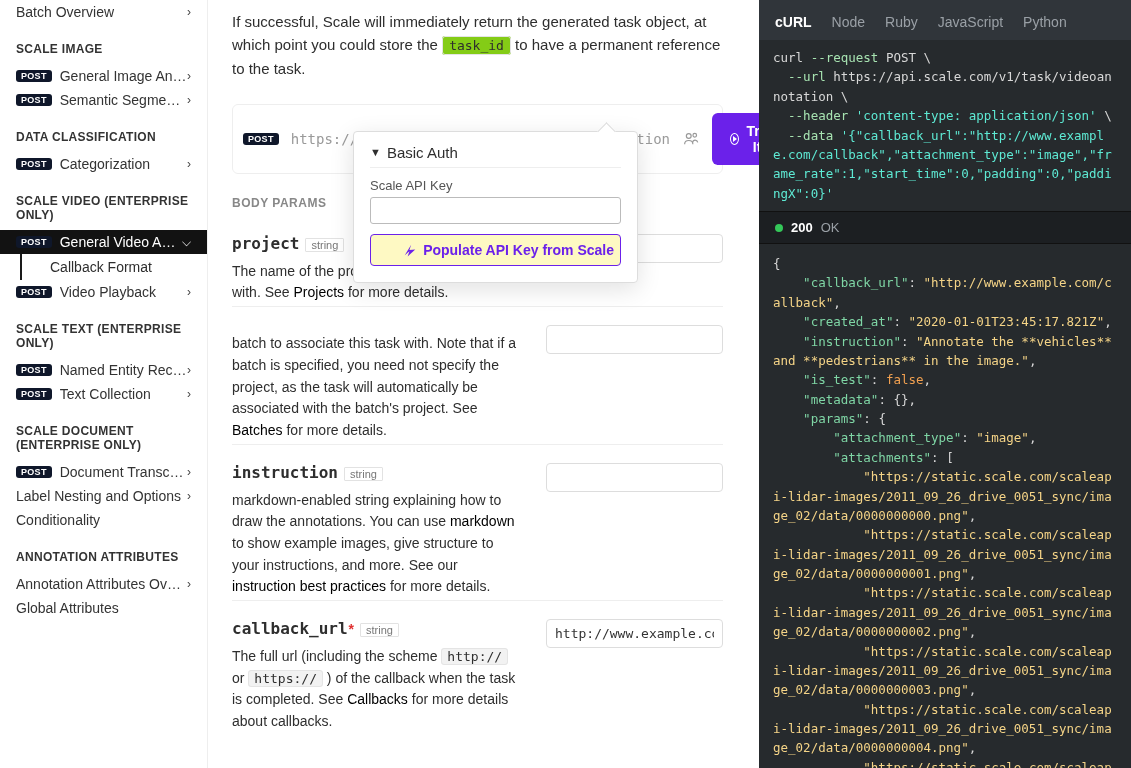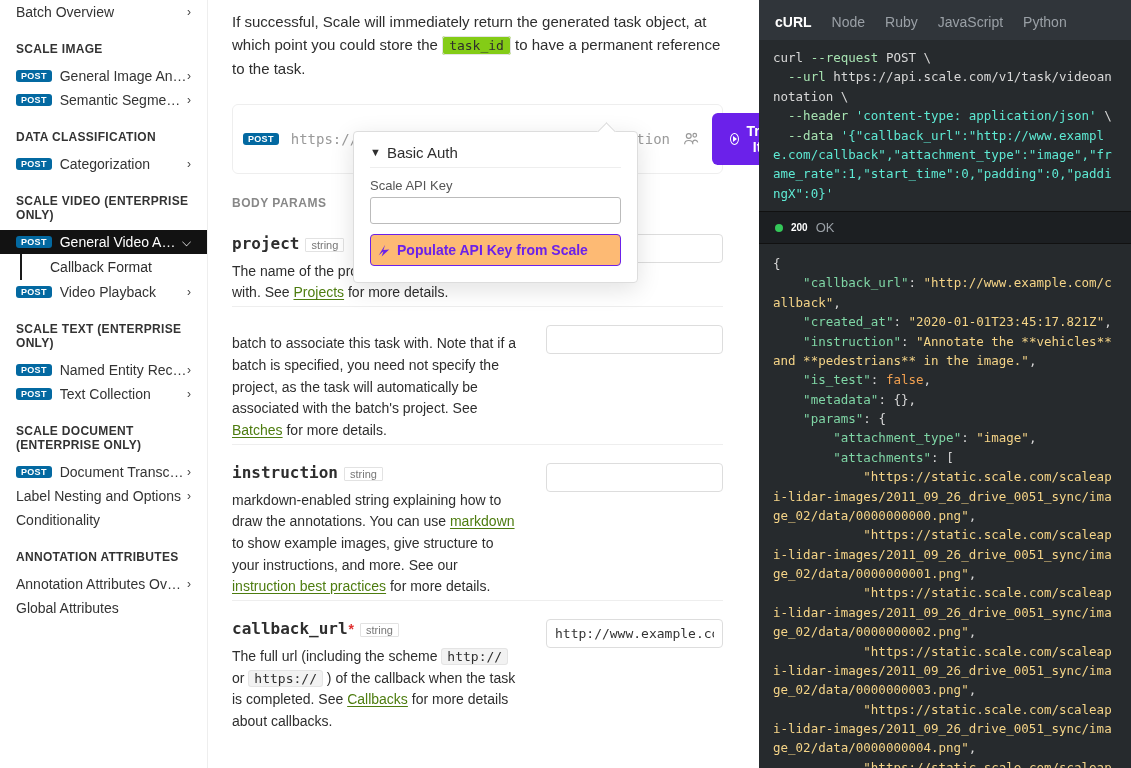--- a/index.html
+++ b/index.html
@@ -7,21 +7,21 @@
   body { display:flex; }
   .sidebar { width:208px; flex-shrink:0; border-right:1px solid #eee; padding:0 0 24px 0; overflow-y:auto; }
   .sidebar .section-title { font-size:12px; letter-spacing:0.3px; font-weight:600; color:#333; padding:18px 16px 8px 16px; }
   .nav-item { display:flex; align-items:center; padding:4px 16px; position:relative; cursor:pointer; }
   .nav-item .label { flex:1; font-size:14px; color:#333; white-space:nowrap; overflow:hidden; text-overflow:ellipsis; }
   .nav-item .chevron { color:#444; font-size:12px; }
   .nav-item.active { background:#121212; color:#fff; }
   .nav-item.active .label { color:#fff; font-weight:500; }
   .nav-item.active .chevron { color:#fff; }
   .nav-sub { padding-left:28px; border-left:2px solid #1a1a1a; margin-left:20px; display:flex; align-items:center; height:26px; cursor:pointer;}
-  .method-badge { display:inline-block; font-size:9px; font-weight:700; color:#fff; background:#0369a1; border-radius:3px; padding:1px 5px; margin-right:8px; letter-spacing:0.3px; }
+  .method-badge { display:inline-block; font-size:9px; font-weight:700; color:#fff; background:#0f172a; border-radius:3px; padding:1px 5px; margin-right:8px; letter-spacing:0.3px; }
   .main { flex:1; overflow-y:auto; padding:10px 36px 28px 24px; }
   .intro { font-size:15px; line-height:1.55; margin-bottom:24px; }
   .intro code { background:#84cc16; border:1px solid #e4e4e4; border-radius:3px; padding:1px 6px; font-family:SFMono-Regular,Menlo,Consolas,monospace; font-size:13px; }
   .try-bar { display:flex; align-items:center; gap:12px; border:1px solid #eee; border-radius:6px; padding:8px 10px; position:relative; }
   .try-bar .method-badge { margin-right:0; }
   .try-bar .url { flex:1; font-family:SFMono-Regular,Menlo,Consolas,monospace; color:#9a9a9a; font-size:14px; }
   .user-icon { width:18px; height:18px; display:flex; align-items:center; justify-content:center; color:#999; }
   .user-icon svg { width:18px; height:18px; }
   .try-btn { background:#6b21ea; color:#fff; border:none; border-radius:6px; padding:10px 18px; font-weight:600; font-size:14px; display:inline-flex; align-items:center; gap:6px; cursor:pointer; }
   .try-btn .play { width:12px; height:12px; border:1.5px solid currentColor; border-radius:50%; display:inline-flex; align-items:center; justify-content:center; }
@@ -30,40 +30,40 @@
   .param { padding:18px 0 2px; border-top:1px solid #eee; display:flex; gap:24px; }
   .param:first-of-type { border-top:none; }
   .param-left { flex:0 0 290px; }
   .param-right { flex:1; }
   .param-right input { width:100%; border:1px solid #ddd; border-radius:4px; padding:6px 8px; font-family:SFMono-Regular,Menlo,Consolas,monospace; font-size:13px; color:#333; }
   .param-name { font-family:SFMono-Regular,Menlo,Consolas,monospace; font-size:16px; font-weight:600; }
   .param-type { font-size:11px; color:#777; border:1px solid #e2e2e2; border-radius:1px; padding:0 5px; margin-left:6px; font-weight:400; font-family:inherit; }
   .required { color:#e03030; font-weight:700; margin-left:1px;}
   .param-desc { margin-top:8px; line-height:1.55; font-size:14px; }
   .param-desc code { background:#f2f2f2; border:1px solid #e4e4e4; border-radius:3px; padding:0 5px; font-family:SFMono-Regular,Menlo,Consolas,monospace; font-size:13px; }
-  .param-desc a { color:#4d7c0f; text-decoration:underline; text-underline-offset:2px; cursor:pointer; }
+  .param-desc a { color:#000000; text-underline-offset:2px; cursor:pointer; }
   .popover { position:absolute; top:26px; right:84px; width:285px; background:#fff; border:1px solid #ddd; border-radius:4px; box-shadow:0 6px 24px rgba(0,0,0,0.12); padding:12px 16px 16px; z-index:20; }
   .popover::before { content:""; position:absolute; top:-7px; right:24px; width:12px; height:12px; background:#fff; border-left:1px solid #ddd; border-top:1px solid #ddd; transform:rotate(45deg); }
   .popover .head { display:flex; align-items:center; gap:6px; font-size:15px; padding-bottom:6px; border-bottom:1px solid #eee; }
   .popover .head .caret { font-size:11px; }
   .popover label { display:block; font-size:13px; color:#555; margin:10px 0 4px; }
   .popover input { width:100%; border:1px solid #bbb; border-radius:3px; padding:5px 6px; font-size:13px; }
-  .populate { width:100%; margin-top:10px; background:#fdba74; color:#6b21ea; border:1.6px solid #6b21ea; border-radius:4px; padding:7px 6px; font-weight:600; font-size:14px; display:inline-flex; align-items:center; justify-content:flex-start; gap:6px; cursor:pointer; }
+  .populate { width:100%; margin-top:10px; background:#fef9c3; color:#6b21ea; border:1.6px solid #6b21ea; border-radius:4px; padding:7px 6px; font-weight:600; font-size:14px; display:inline-flex; align-items:center; justify-content:flex-end; gap:6px; cursor:pointer; }
   .populate svg { width:14px; height:14px; }
   .codepane { width:372px; flex-shrink:0; background:#262a2d; color:#d8d8d8; font-family:SFMono-Regular,Menlo,Consolas,monospace; font-size:12.5px; overflow-y:auto; }
   .code-tabs { display:flex; gap:20px; padding:14px 16px 10px; background:#30353a; }
   .code-tab { color:#9aa0a6; font-family:-apple-system,BlinkMacSystemFont,sans-serif; font-size:14px; cursor:pointer; }
   .code-tab.active { color:#fff; font-weight:600; }
   .code-block { padding:8px 14px; line-height:1.55; white-space:pre-wrap; word-break:break-all; }
   .code-block .tok-cmd { color:#d8d8d8; }
   .code-block .tok-flag { color:#a7e3b1; }
   .code-block .tok-str { color:#5eead4; }
   .status-bar { background:#1c1f22; border-top:1px solid #111; border-bottom:1px solid #111; padding:8px 16px; display:flex; align-items:center; gap:8px; font-family:-apple-system,BlinkMacSystemFont,sans-serif; }
   .status-dot { width:8px; height:8px; border-radius:50%; background:#34c759; }
-  .status-code { color:#fff; font-weight:600; font-size:10px;}
+  .status-code { color:#fff; font-weight:600; font-size:13px;}
   .status-text { color:#9aa0a6; font-size:13px;}
   .json-block { padding:10px 14px 28px; line-height:1.55; white-space:pre-wrap; word-break:break-all; }
   .jk { color:#7fd6a5; }
   .jbool { color:#f0a050; }
   .jstr { color:#f5d487; }
   .jpunc { color:#d8d8d8; }
 </style>
 </head>
 <body>
 

